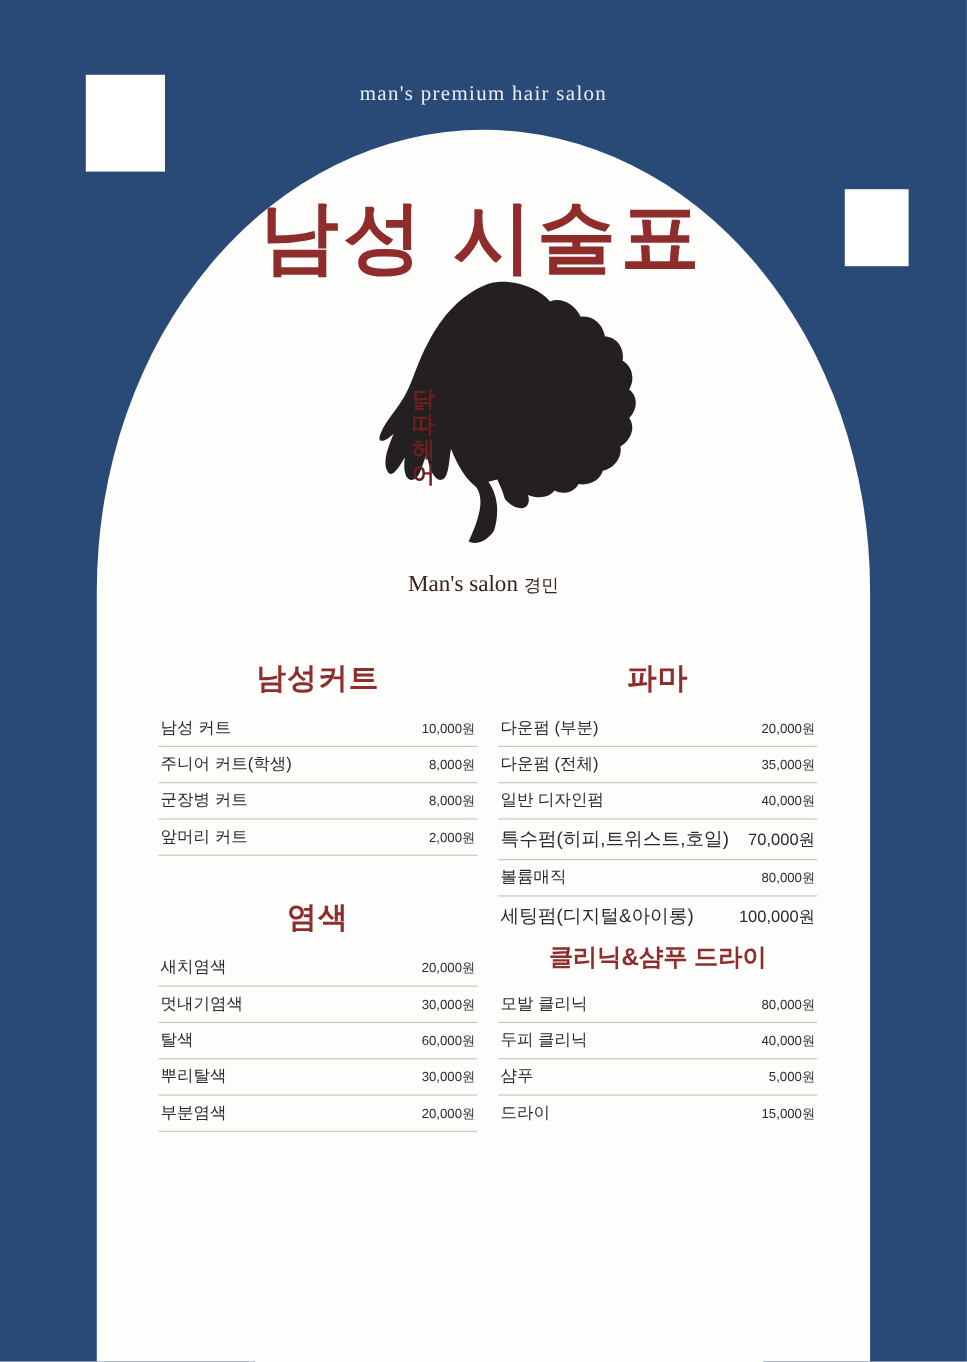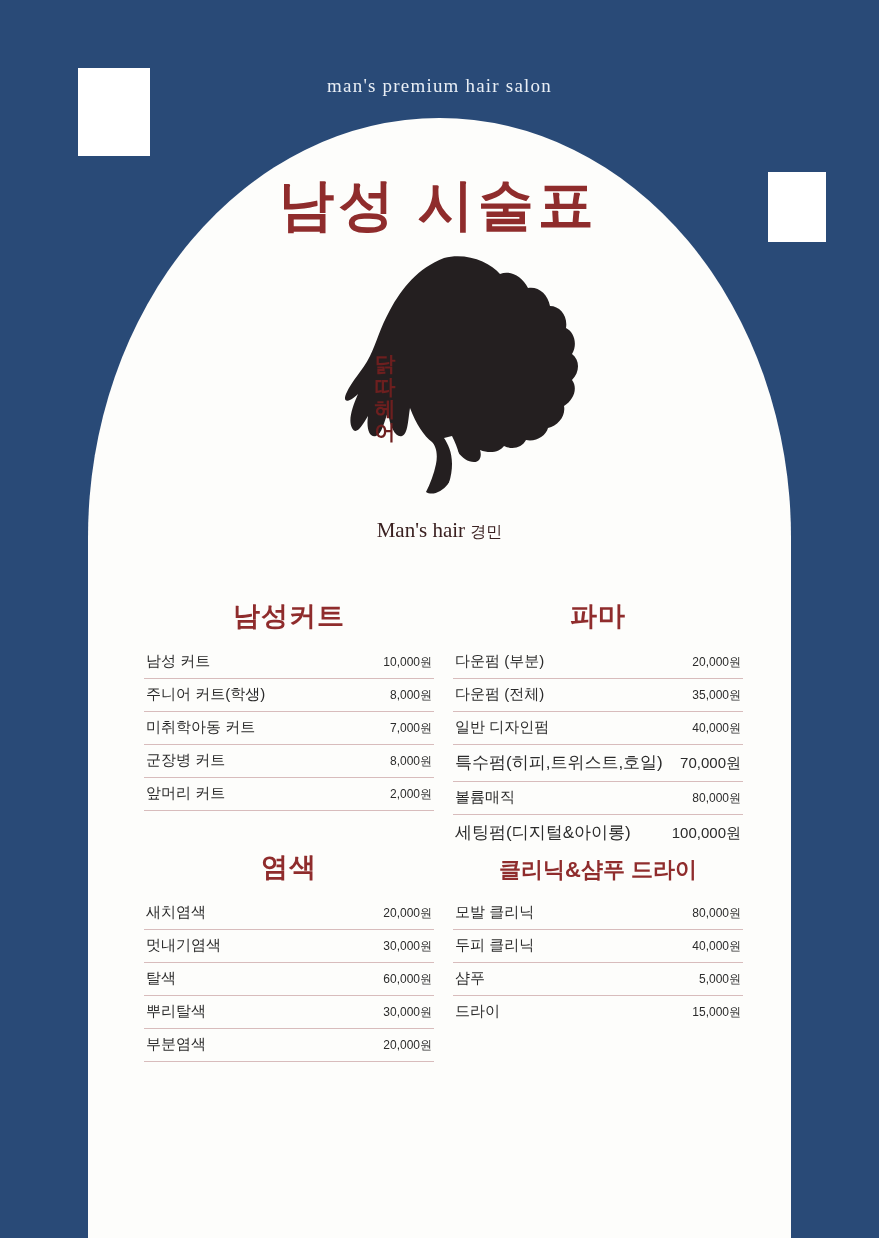--- a/index.html
+++ b/index.html
@@ -49,21 +49,21 @@
 
   .title {
     position: absolute;
     top: 168px;
     left: 0;
     width: 876px;
     text-align: center;
     color: #8f2c2c;
     font-family: "Liberation Sans", sans-serif;
     font-weight: bold;
-    font-size: 56px;
+    font-size: 72px;
     letter-spacing: 4px;
   }
 
   
   .logo-wrap {
     position: absolute;
     top: 252px;
     left: 0;
     width: 879px;
     height: 300px;
@@ -170,40 +170,36 @@
           C172 198 182 196 186 188 C196 190 206 184 208 176 C218 174 226 164 224 154
           C234 148 238 136 232 128 C240 120 240 108 232 102 C238 92 234 80 226 76
           C228 64 220 54 210 54 C208 42 198 34 188 36 C182 24 170 18 160 22
           C150 10 126 0 104 6 Z"></path>
         <path fill="#fdfdfb" d="M112 184 C118 196 122 208 120 222 C118 234 110 244 100 248
           C108 238 112 224 112 212 C112 200 108 192 104 186 Z"></path>
       </svg>
     </div>
     <div class="logo-vert">닭따헤어</div>
     <div class="logo-sub">
-      <span>Man's hair </span><span class="kr">경민</span>
+      <span>Man's salon </span><span class="kr">경민</span>
     </div>
   </div>
 
   <div class="cols">
 
     <div class="col-left">
       <h2 class="sec-title">남성커트</h2>
       <ul class="rows">
         <li class="row">
           <span class="name">남성 커트</span>
           <span class="price">10,000원</span>
         </li>
         <li class="row">
           <span class="name">주니어 커트(학생)</span>
           <span class="price">8,000원</span>
-        </li>
-        <li class="row">
-          <span class="name">미취학아동 커트</span>
-          <span class="price">7,000원</span>
         </li>
         <li class="row">
           <span class="name">군장병 커트</span>
           <span class="price">8,000원</span>
         </li>
         <li class="row">
           <span class="name">앞머리 커트</span>
           <span class="price">2,000원</span>
         </li>
       </ul>

